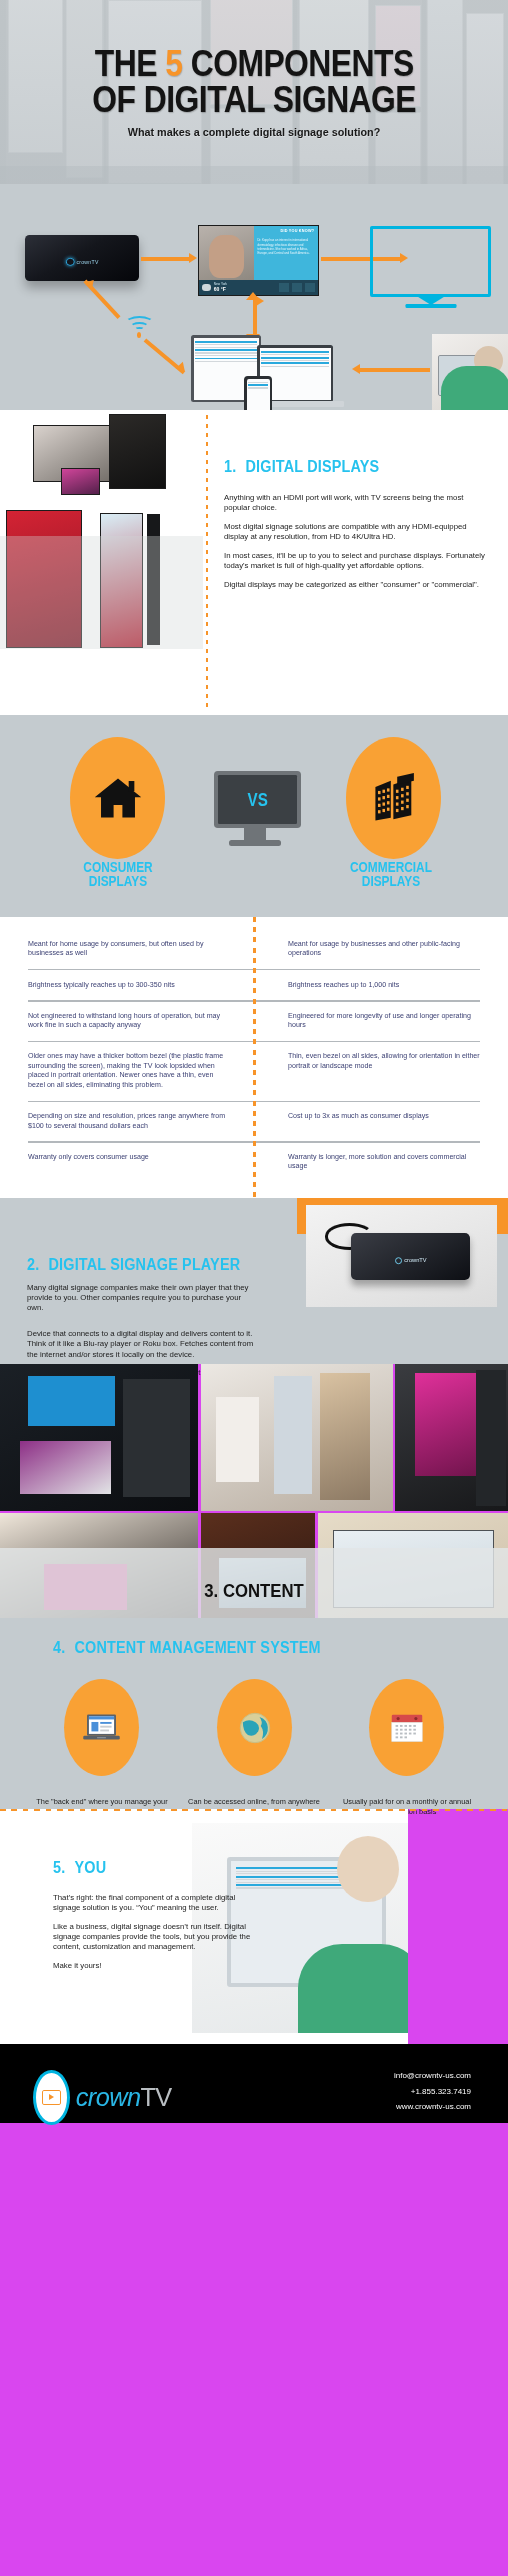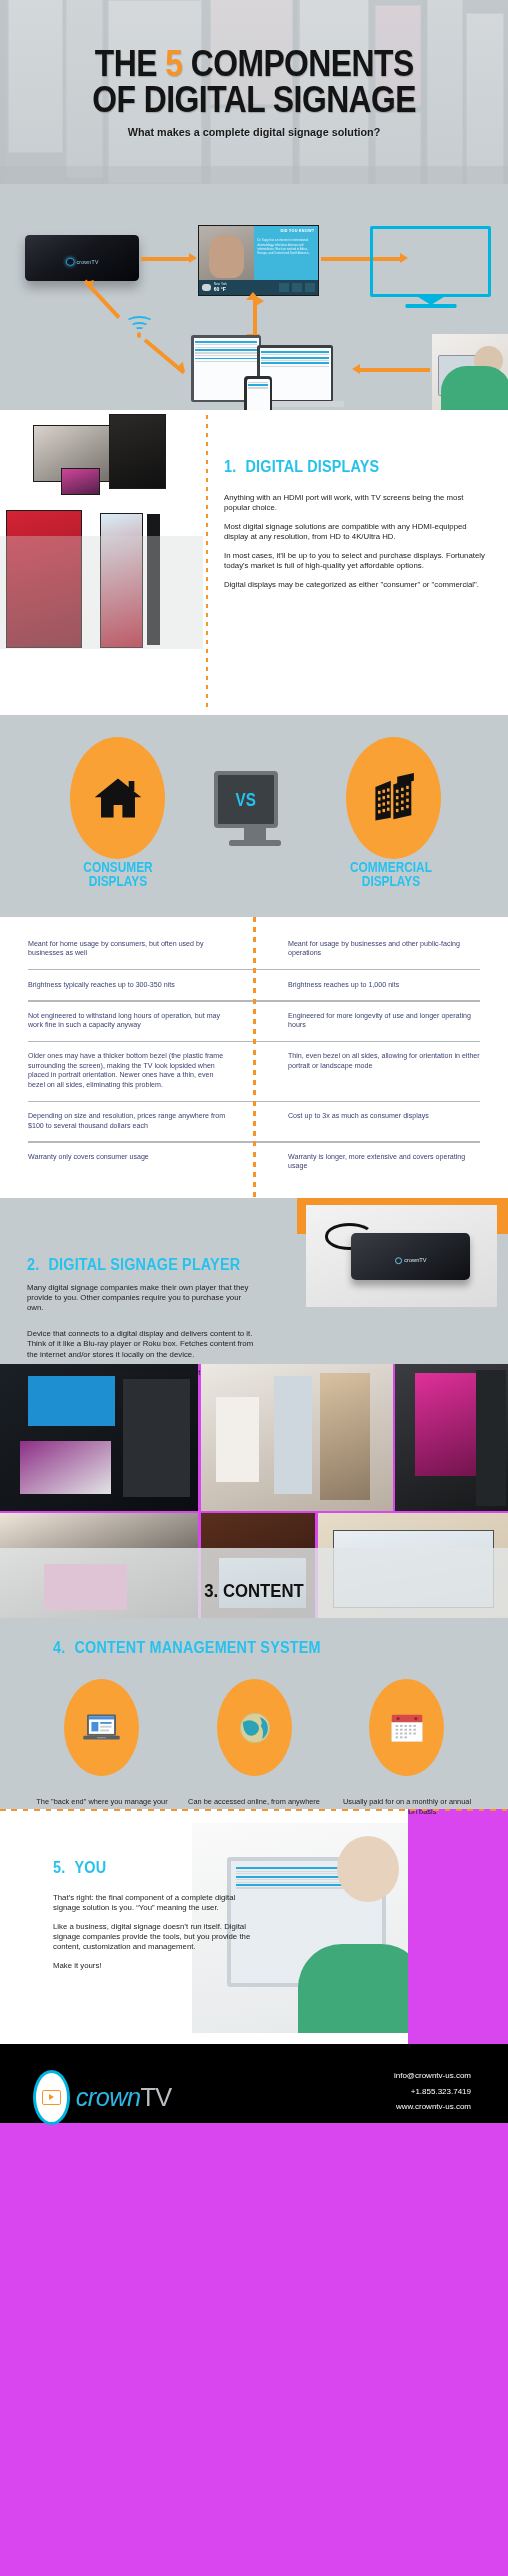--- a/index.html
+++ b/index.html
@@ -139,21 +139,21 @@
   .sec-h .n { margin-right:10.2px; }
   .body-p { font-size:7.8px; line-height:1.33; color:#1c1c1c; margin-top:8.3px; }
 
   
   .cmp-head { position:relative; width:508px; height:160px; background:#c4cbcf; }
   .oval {
     position:absolute; width:95px; height:122px; border-radius:50%;
     background:#f9a134; display:flex; align-items:center; justify-content:center;
   }
   .vs-mon {
-    position:absolute; left:214px; top:56px; width:64px; height:57px;
+    position:absolute; left:214px; top:56px; width:87px; height:57px;
     background:#6f7478; border-radius:3.8px; padding:3.8px;
   }
   .vs-mon .scr {
     width:100%; height:100%; background:#3b4044; border-radius:1.3px;
     display:flex; align-items:center; justify-content:center;
   }
   .vs-mon .vs {
     font-family:"Liberation Sans Narrow","Liberation Sans",sans-serif;
     color:#26c2ee; font-weight:bold; font-size:19px; transform:scaleX(.8);
   }
@@ -509,21 +509,21 @@
     <div class="cmp-sep"></div>
 
     <div class="cmp-row">
       <div class="cmp-cell">Depending on size and resolution, prices range anywhere from $100 to several thousand dollars each</div>
       <div class="cmp-cell r">Cost up to 3x as much as consumer displays</div>
     </div>
     <div class="cmp-sep"></div>
 
     <div class="cmp-row">
       <div class="cmp-cell">Warranty only covers consumer usage</div>
-      <div class="cmp-cell r">Warranty is longer, more extensive and covers operating usage</div>
+      <div class="cmp-cell r">Warranty is longer, more solution and covers commercial usage</div>
     </div>
   </div>
 
   <div class="sec2">
     <div class="sec2-orange" style="top:0;height:36px;"></div>
     <div class="sec2-photo" style="top:6.4px;">
       <div class="cable"></div>
       <div class="dev">
         <div style="position:absolute;left:50%;top:58%;transform:translate(-50%,-50%);display:flex;align-items:center;gap:1.9px;">
           <span style="width:7.6px;height:7.6px;border-radius:50%;border:1.3px solid #6fc8e8;display:inline-block;"></span>

